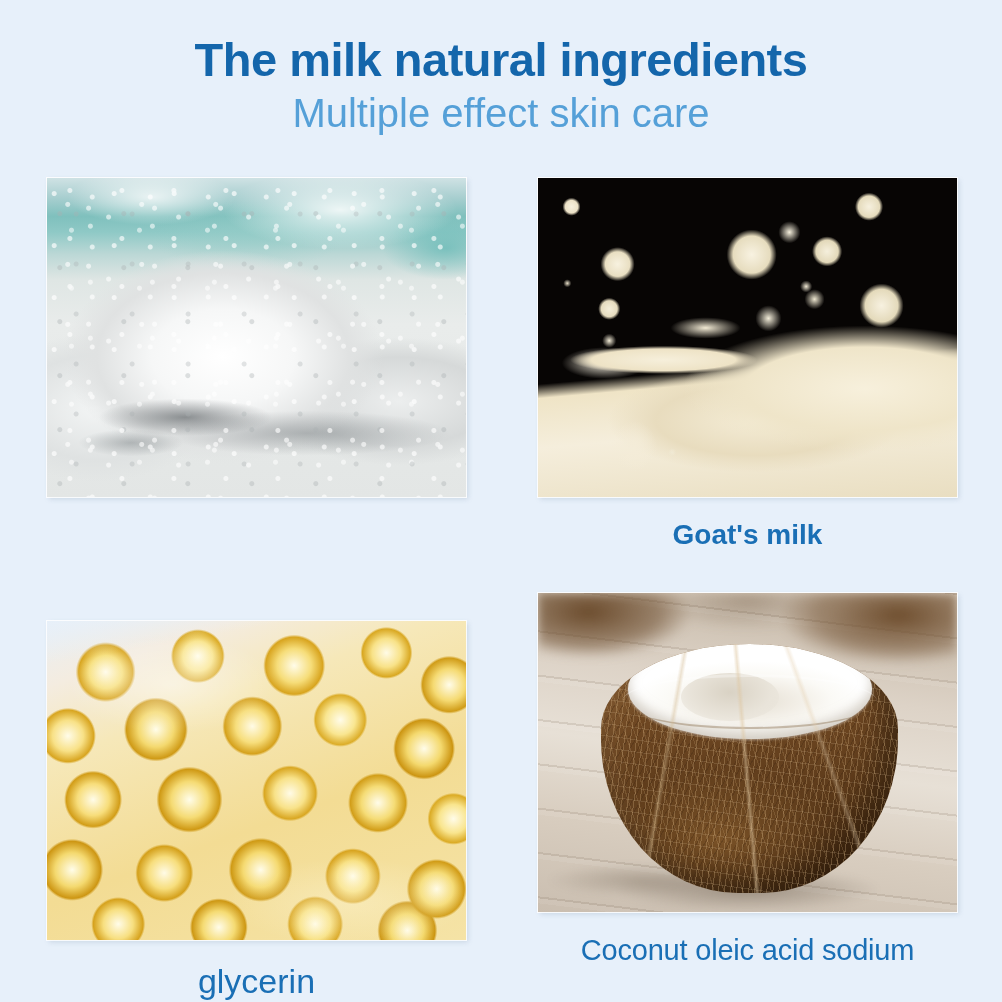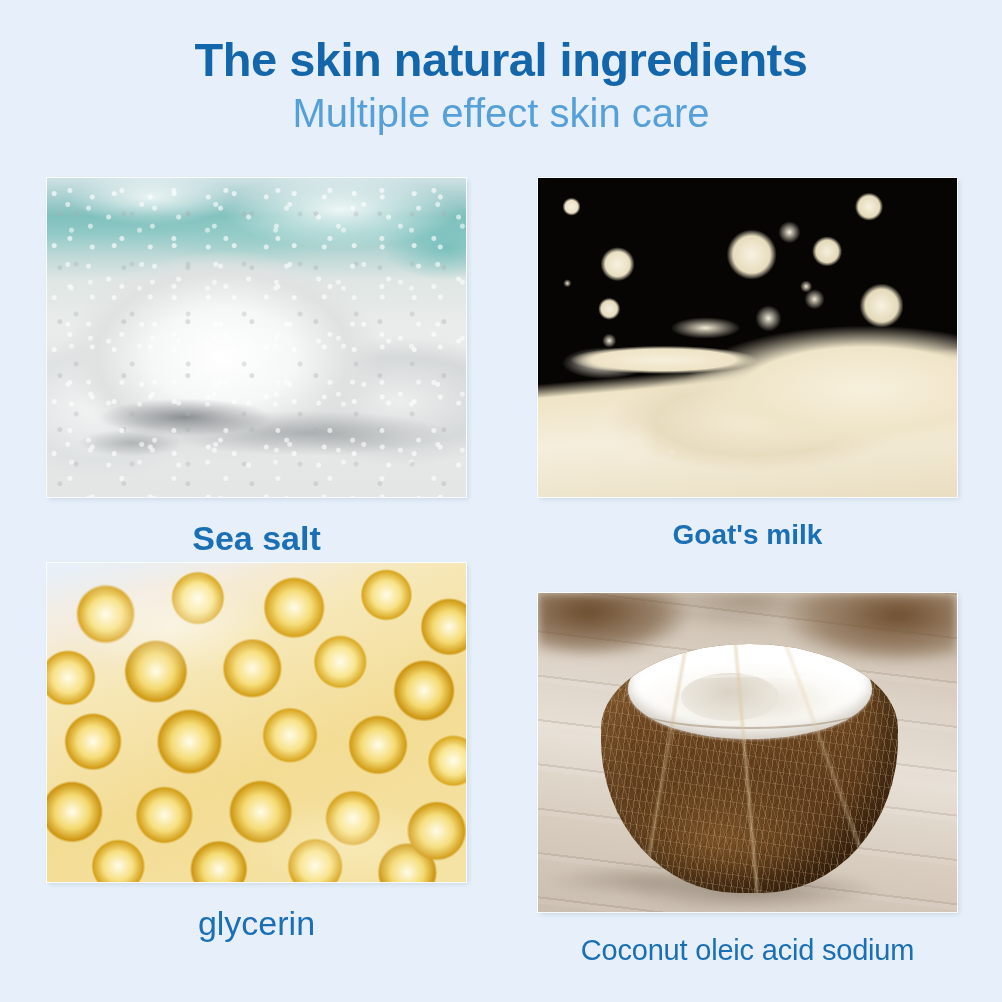--- a/index.html
+++ b/index.html
@@ -60,21 +60,21 @@
     left: 0;
     top: 0;
     width: 1002px;
     height: 1002px;
   }
 
   .card { position: absolute; }
 
   .card-0 { left: 47px;  top: 178px; width: 419px; }
   .card-1 { left: 538px; top: 178px; width: 419px; }
-  .card-2 { left: 47px;  top: 563px; width: 334px; }
+  .card-2 { left: 47px;  top: 621px; width: 334px; }
   .card-3 { left: 538px; top: 593px; width: 419px; }
 
   .photo {
     width: 419px;
     height: 319px;
     overflow: hidden;
     position: relative;
     background: #dfe9f2;
     box-shadow: 0 0 0 1px rgba(255,255,255,0.85), 2px 2px 5px rgba(90,120,150,0.22);
   }
@@ -292,35 +292,34 @@
       linear-gradient(100deg, rgba(210,184,142,0) 24%, rgba(210,184,142,.4) 25%, rgba(210,184,142,0) 26%),
       linear-gradient(70deg, rgba(228,206,172,0) 70%, rgba(228,206,172,.35) 71%, rgba(228,206,172,0) 72%);
   }
 </style>
 </head>
 <body>
 
 <div id="page">
 
   <div class="header">
-    <div class="title">The skin natural ingredients</div>
+    <div class="title">The milk natural ingredients</div>
     <div class="subtitle">Multiple effect skin care</div>
   </div>
 
   <div class="grid">
 
     <div class="card card-0">
       <div class="photo">
         <div class="layer salt-bg"></div>
         <div class="layer salt-water"></div>
         <div class="layer salt-mound"></div>
         <div class="layer salt-shadow"></div>
         <div class="layer salt-grain"></div>
       </div>
-      <div class="caption cap-sea">Sea salt</div>
     </div>
 
     <div class="card card-1">
       <div class="photo">
         <div class="layer milk-bg"></div>
         <div class="layer milk-pour"></div>
         <div class="layer milk-arm"></div>
         <div class="layer milk-drops"></div>
       </div>
       <div class="caption cap-goat">Goat's milk</div>

